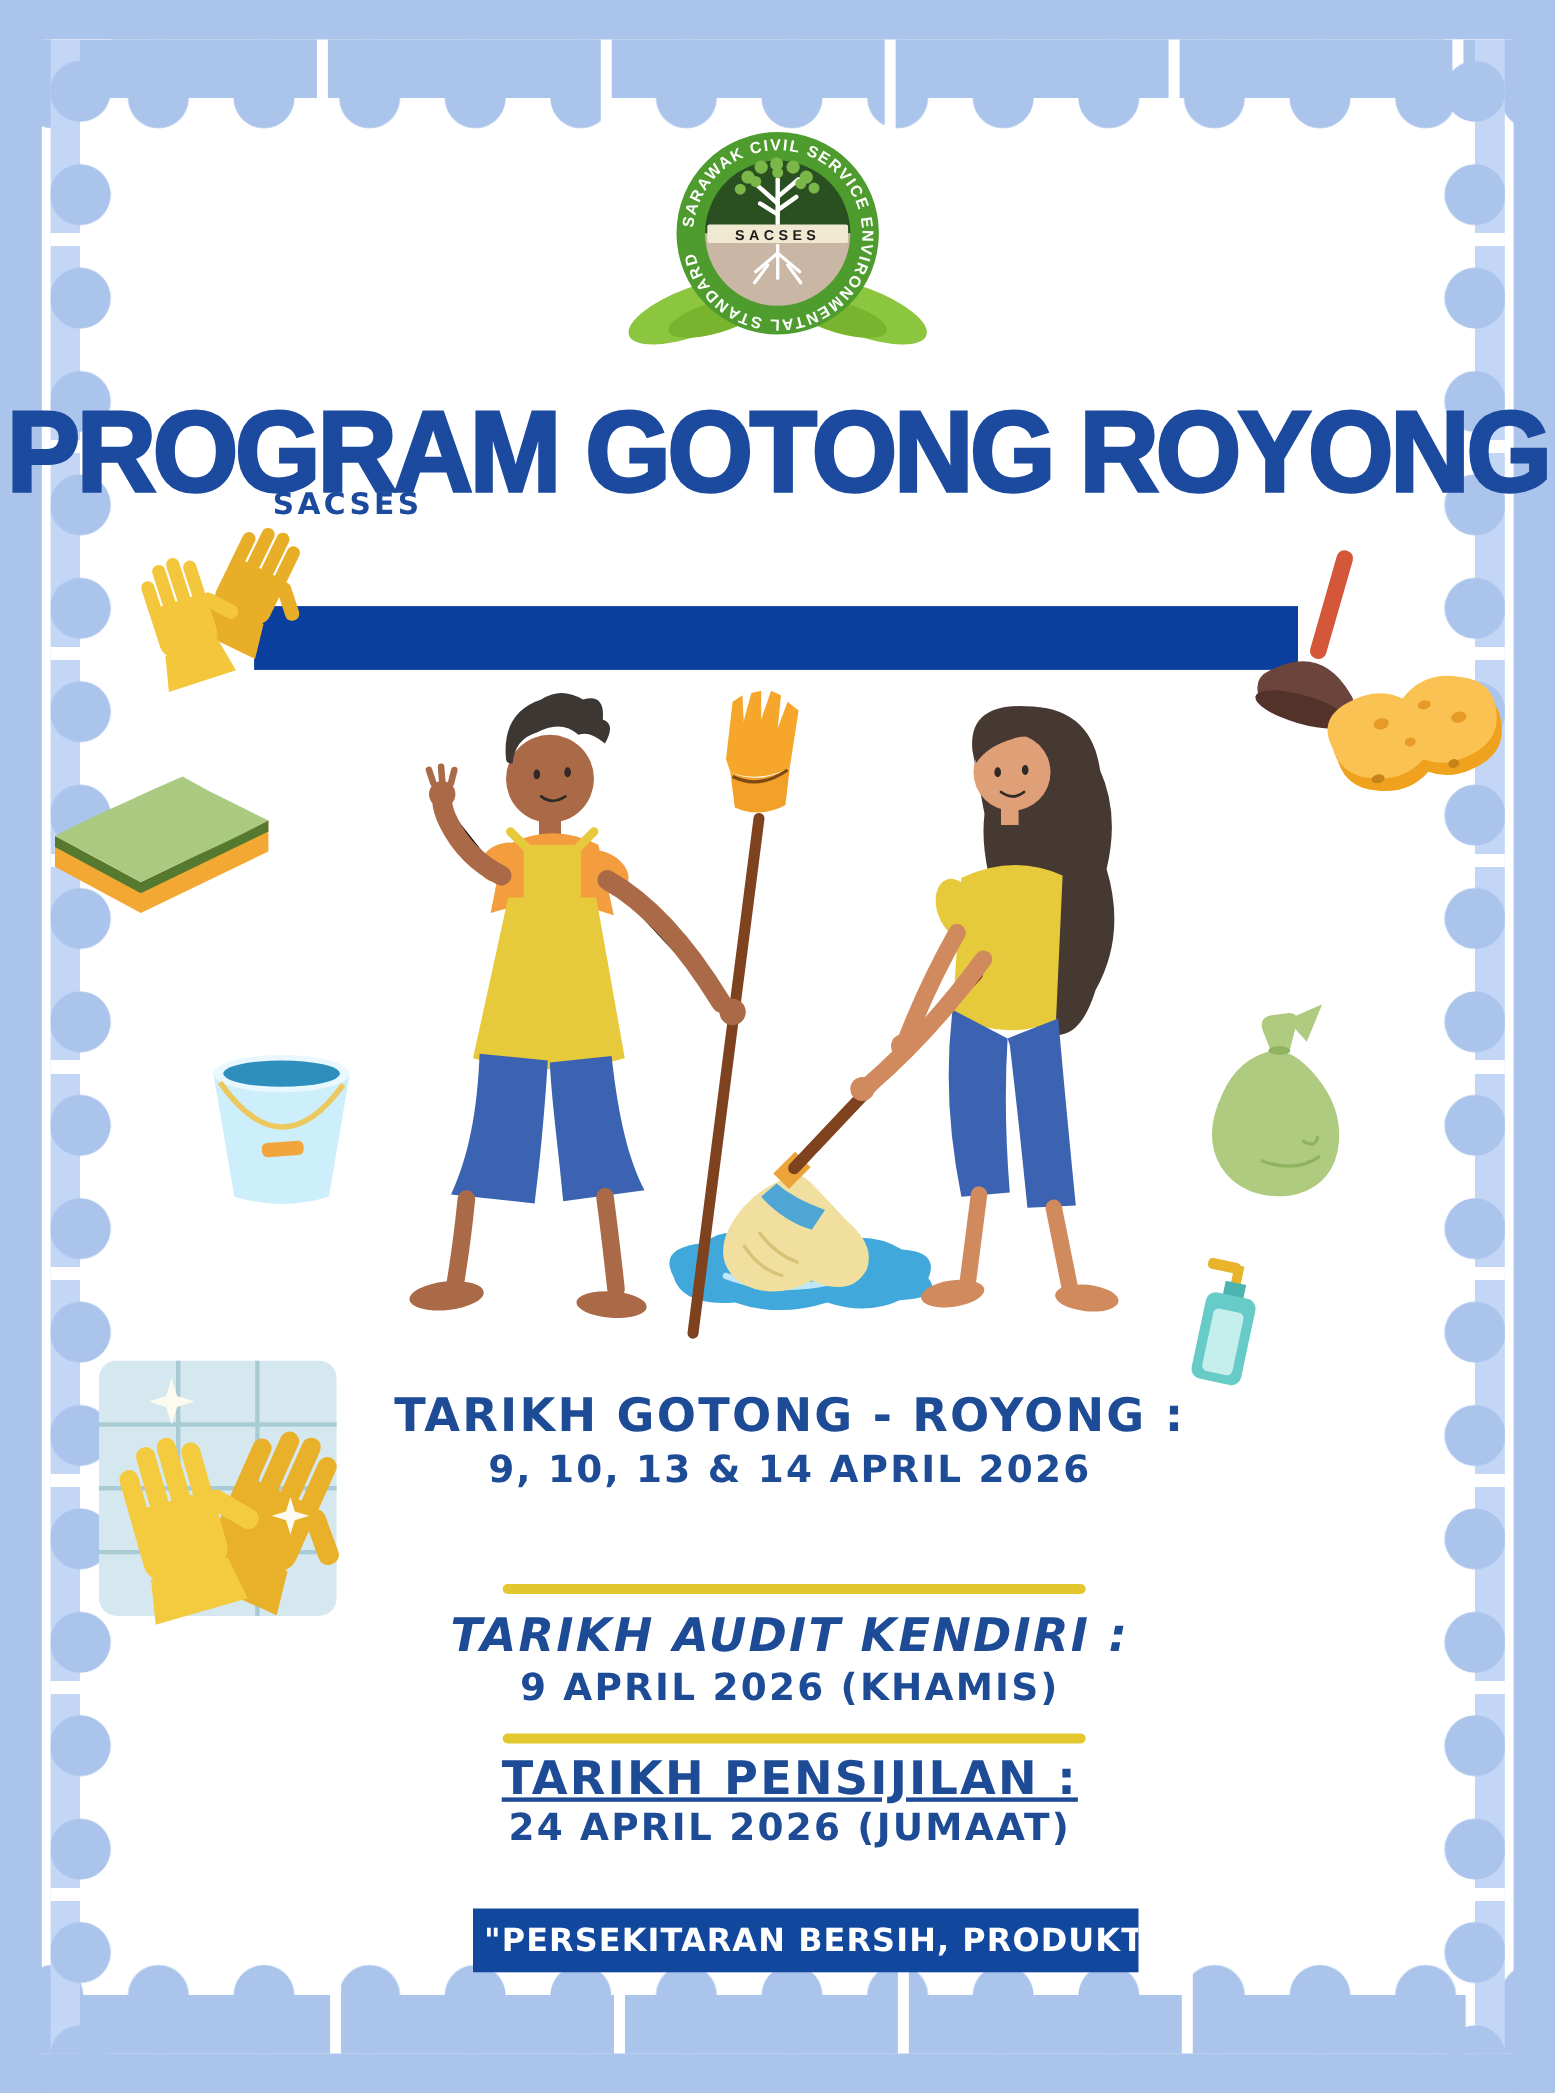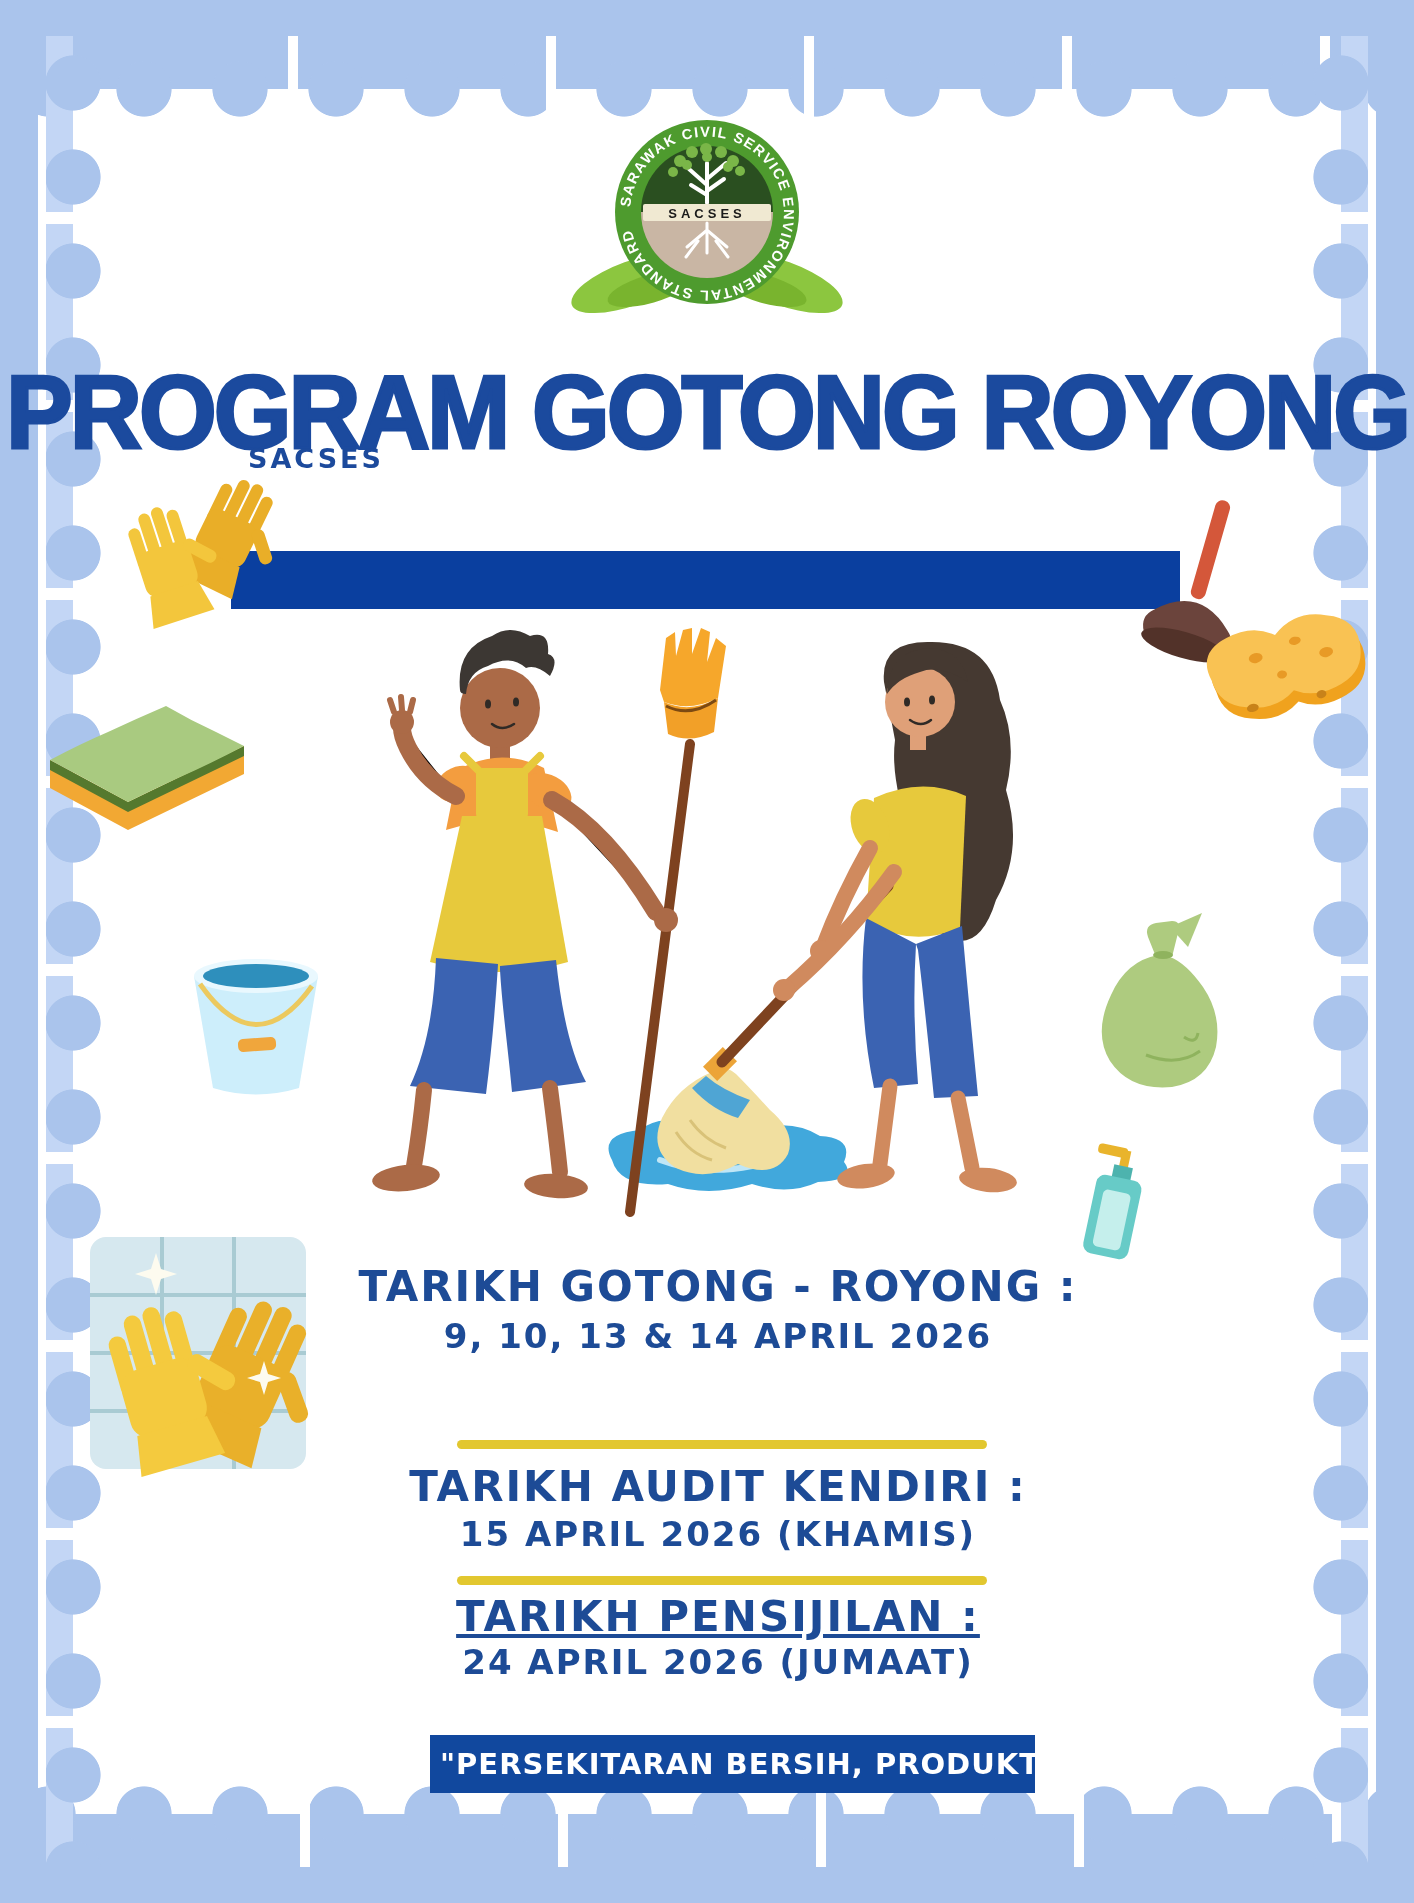--- a/index.html
+++ b/index.html
@@ -295,22 +295,22 @@
         <circle cx="42" cy="102" r="12" fill="#ab6a47"></circle>
         <path d="M34,92 L30,80 M42,90 L41,77 M50,92 L53,80" stroke="#ab6a47" stroke-width="6" stroke-linecap="round"></path>
         <path d="M192,180 Q246,210 296,292" stroke="#ab6a47" stroke-width="18" stroke-linecap="round"></path>
         <circle cx="306" cy="300" r="12" fill="#ab6a47"></circle>
       </g>
     </svg>
 
     <div class="sched s-label" style="top:1262px;">TARIKH GOTONG - ROYONG :</div>
     <div class="sched s-date" style="top:1316px;">9, 10, 13 &amp; 14 APRIL 2026</div>
     <div class="divider" style="top:1440px;"></div>
-    <div class="sched s-label" style="top:1462px;">TARIKH AUDIT KENDIRI :</div>
-    <div class="sched s-date" style="top:1514px;">15 APRIL 2026 (KHAMIS)</div>
+    <div class="sched s-label" style="top:1462px;font-style:italic;">TARIKH AUDIT KENDIRI :</div>
+    <div class="sched s-date" style="top:1514px;">9 APRIL 2026 (KHAMIS)</div>
     <div class="divider" style="top:1576px;"></div>
     <div class="sched s-label" style="top:1592px;text-decoration:underline;">TARIKH PENSIJILAN :</div>
     <div class="sched s-date" style="top:1642px;">24 APRIL 2026 (JUMAAT)</div>
 
     <div class="banner">
       <span>"PERSEKITARAN BERSIH, PRODUKTIVITI MENING</span>
     </div>
 
   </div>
 </div>

